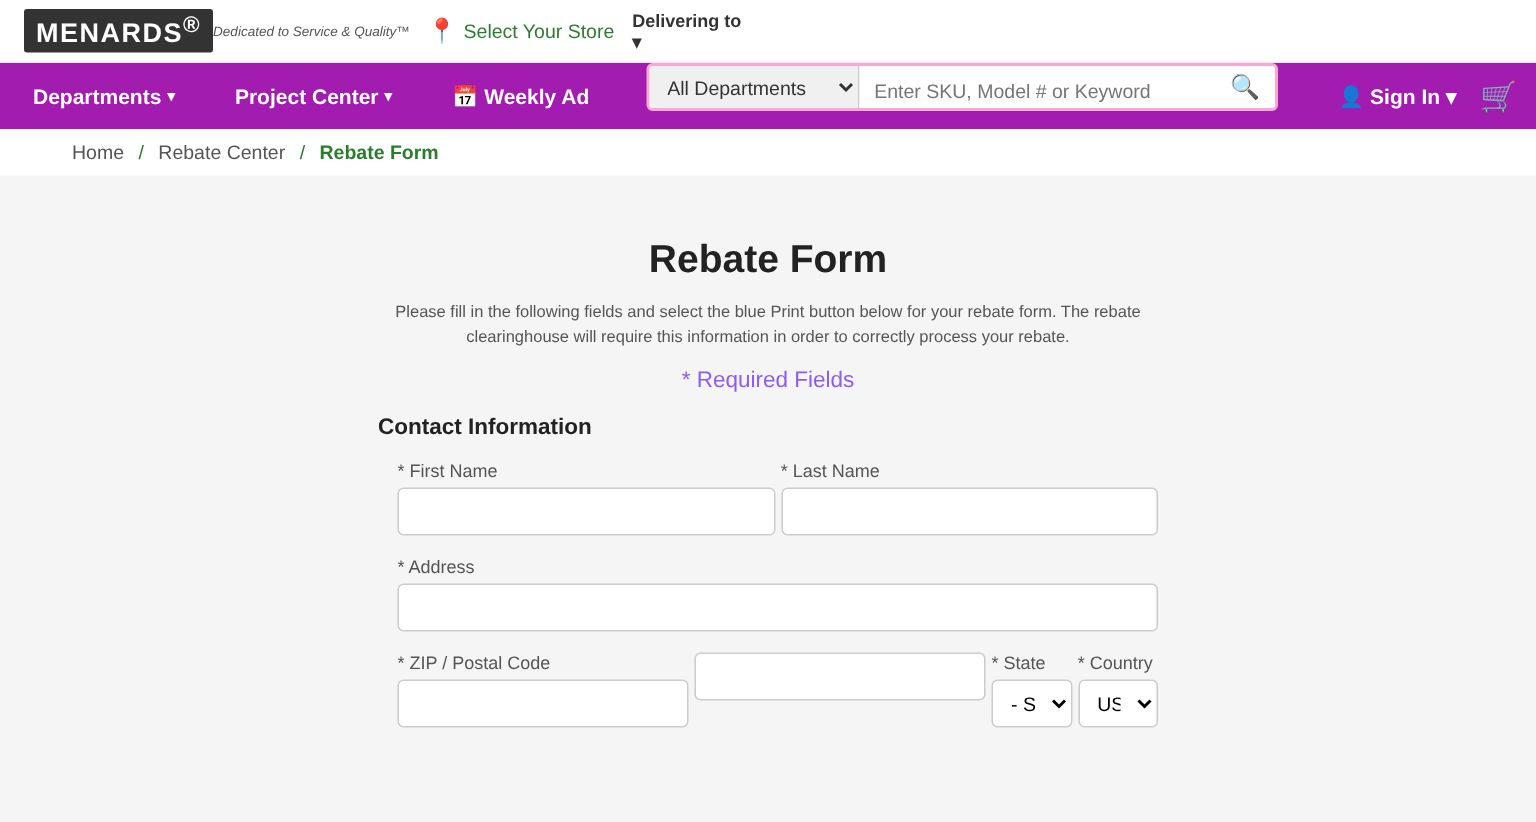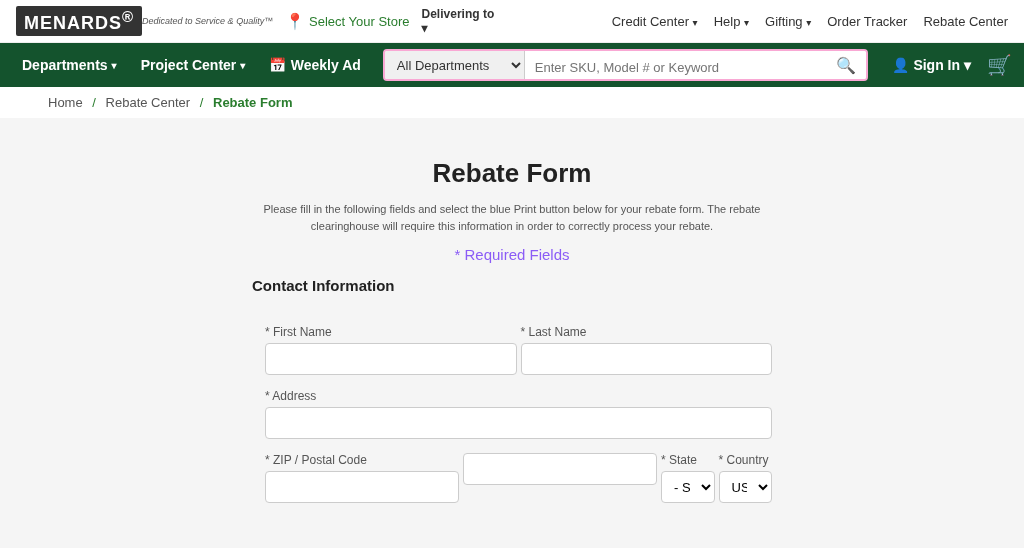--- a/index.html
+++ b/index.html
@@ -30,26 +30,25 @@
     .location-icon { color: #2a7d2e; font-size: 16px; }
     .delivering { font-size: 12px; color: #555; }
     .delivering span { display: block; font-weight: 600; color: #333; }
 
     .top-bar-right { display: flex; align-items: center; gap: 16px; font-size: 13px; }
     .top-bar-right a { color: #333; text-decoration: none; }
     .dropdown-arrow { font-size: 10px; }
 
     
     .nav-bar {
-      background: #14532d;
-      display: flex;
-      align-items: center;
+      background: #a21caf;
+      display: flex;
       padding: 0 12px;
       height: 44px;
-      gap: 4px;
+      gap: 20px;
     }
     .nav-item {
       color: #fff;
       font-size: 14px;
       font-weight: 600;
       padding: 0 10px;
       height: 44px;
       display: flex;
       align-items: center;
       gap: 4px;
@@ -150,21 +149,21 @@
     .required-note {
       color: #8b5cf6;
       font-size: 15px;
       margin-bottom: 14px;
       text-align: center;
     }
     .section-title {
       font-size: 15px;
       font-weight: 700;
       color: #222;
-      margin-bottom: 31px;
+      margin-bottom: 14px;
     }
     .form-row {
       display: flex;
       gap: 4px;
       margin-bottom: 14px;
       margin-left: 13px;
     }
     .form-group {
       display: flex;
       flex-direction: column;
@@ -209,27 +208,20 @@
       <div class="logo-tagline">Dedicated to Service &amp; Quality™</div>
     </div>
     <div class="store-selector">
       <span class="location-icon">📍</span>
       <span>Select Your Store</span>
     </div>
     <div class="delivering">
       <span>Delivering to</span>
       <span>▾</span>
     </div>
-  </div>
-  <div class="top-bar-right">
-    <a href="#">Credit Center <span class="dropdown-arrow">▾</span></a>
-    <a href="#">Help <span class="dropdown-arrow">▾</span></a>
-    <a href="#">Gifting <span class="dropdown-arrow">▾</span></a>
-    <a href="#">Order Tracker</a>
-    <a href="#">Rebate Center</a>
   </div>
 </div>
 
 <div class="nav-bar">
   <div class="nav-item">
     <span>Departments</span>
     <span class="arrow">▾</span>
   </div>
   <div class="nav-item">
     <span>Project Center</span>

